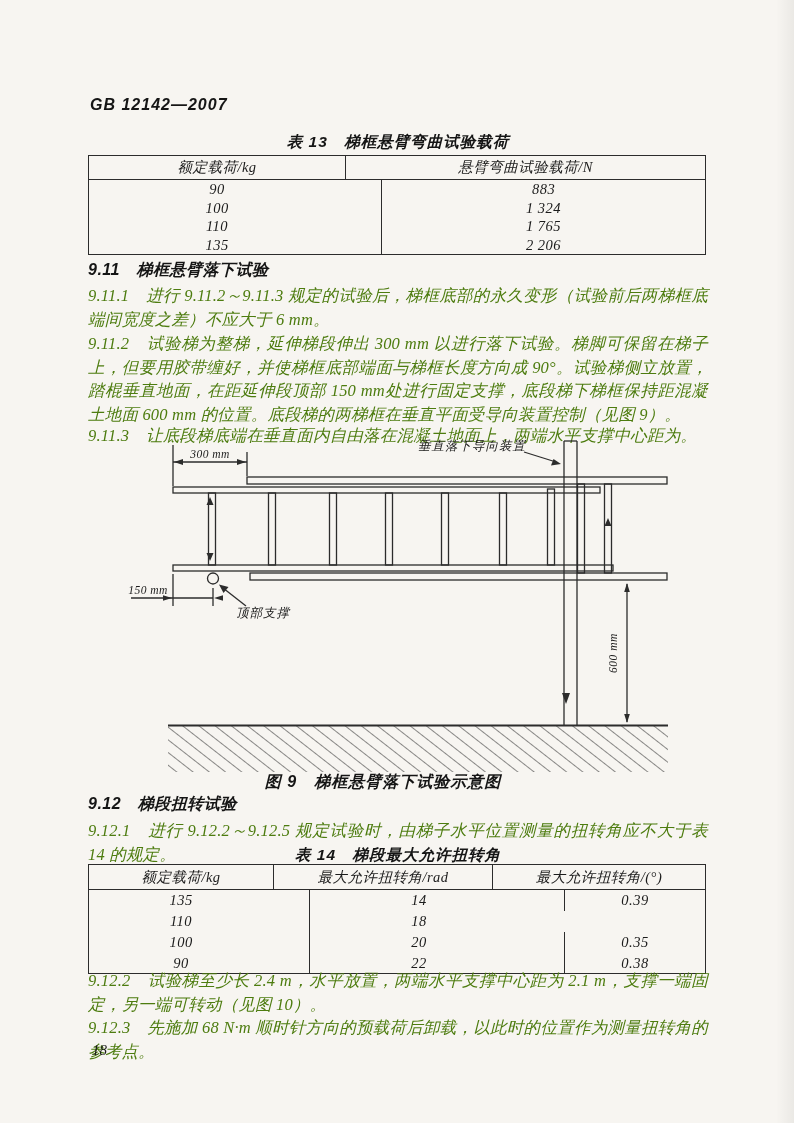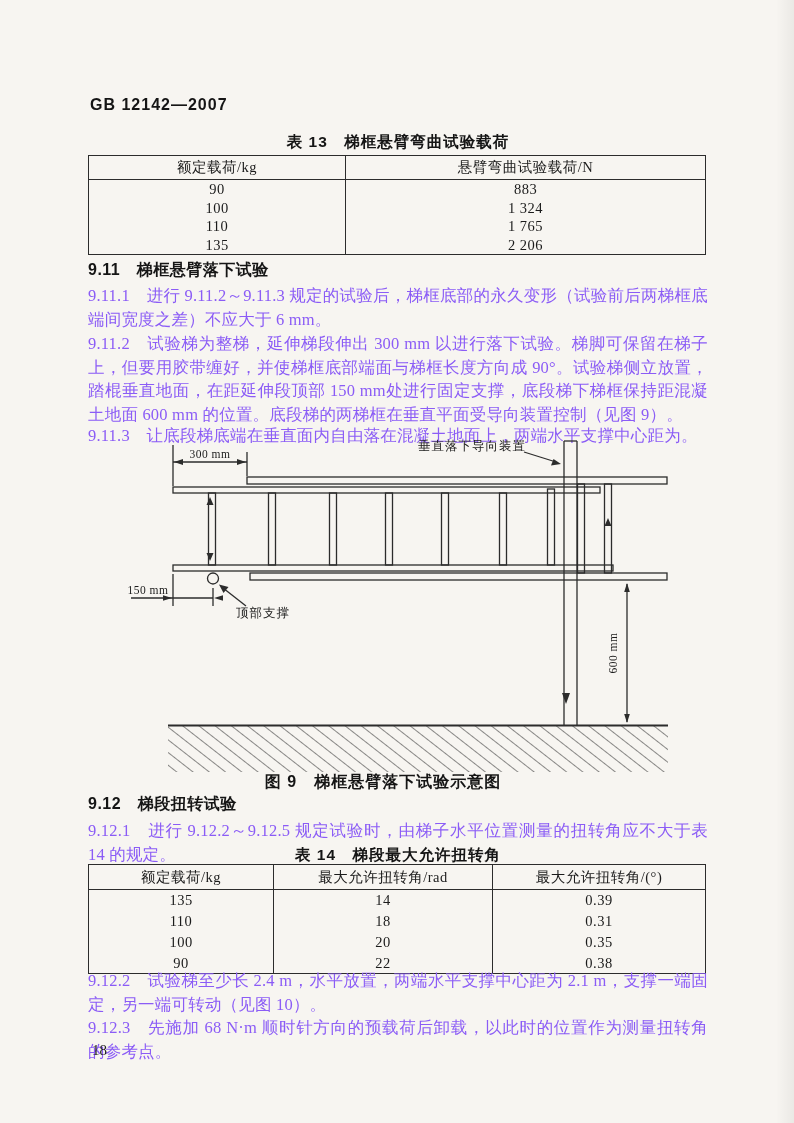--- a/index.html
+++ b/index.html
@@ -1,20 +1,21 @@
 <!DOCTYPE html>
 <html><head>
 <meta charset="utf-8">
 <style>
   html,body{margin:0;padding:0;}
   .page{
     position:relative; width:794px; height:1123px;
     background:#f7f5f1; overflow:hidden;
     font-family:"Liberation Serif","DejaVu Serif",serif;
     color:#1e1e1e;
+    font-style:italic;
   }
   .edge-shade{position:absolute; right:0; top:0; width:18px; height:100%;
     background:linear-gradient(to right, rgba(0,0,0,0), rgba(0,0,0,0.05));}
   .gb-code{
     position:absolute; left:90px; top:96px;
     font-family:"Liberation Sans","DejaVu Sans",sans-serif;
     font-weight:700; font-size:16px; letter-spacing:1px; color:#151515;
   }
   .tbl-title{
     position:absolute; left:88px; width:620px; text-align:center;
@@ -27,26 +28,26 @@
     font-weight:700; font-size:16px; color:#151515; letter-spacing:1px;
   }
   .heading{
     position:absolute; left:88px; width:620px;
     font-family:"Liberation Sans","DejaVu Sans",sans-serif;
     font-weight:700; font-size:16px; color:#151515; letter-spacing:0.5px;
   }
   .para{
     position:absolute; left:88px; width:620px;
     font-size:16.5px; line-height:23.5px; text-align:justify;
-    color:#8b5cf6; letter-spacing:0.2px;
+    color:#4d7c0f; letter-spacing:0.2px;
   }
   .tbl{position:absolute; left:88px; width:618px; border:1.6px solid #2c2c2c; box-sizing:border-box;}
   .thead{display:grid; border-bottom:1.6px solid #2c2c2c;}
   .tbody{display:grid;}
-  .trow{display:grid;}
+  .trow{display:grid;gap:36px;}
   .t13 .thead, .t13 .trow{grid-template-columns:256px 1fr;}
   .t14 .thead, .t14 .trow{grid-template-columns:184px 219px 1fr;}
   .cell{display:flex; align-items:center; justify-content:center;
     font-size:14.5px; color:#1b1b1b; letter-spacing:0.5px;}
   .cell + .cell{border-left:1.2px solid #2c2c2c;}
   .t13{top:155px; height:100px;}
   .t13 .thead{height:23px;}
   .t13 .tbody{height:75px; grid-template-rows:repeat(4,1fr);}
   .t14{top:864px; height:110px;}
   .t14 .thead{height:24px;}
@@ -179,21 +180,20 @@
     </div>
     <div class="tbody">
         <div class="trow">
           <div class="cell">135</div>
           <div class="cell">14</div>
           <div class="cell">0.39</div>
         </div>
         <div class="trow">
           <div class="cell">110</div>
           <div class="cell">18</div>
-          <div class="cell">0.31</div>
         </div>
         <div class="trow">
           <div class="cell">100</div>
           <div class="cell">20</div>
           <div class="cell">0.35</div>
         </div>
         <div class="trow">
           <div class="cell">90</div>
           <div class="cell">22</div>
           <div class="cell">0.38</div>

